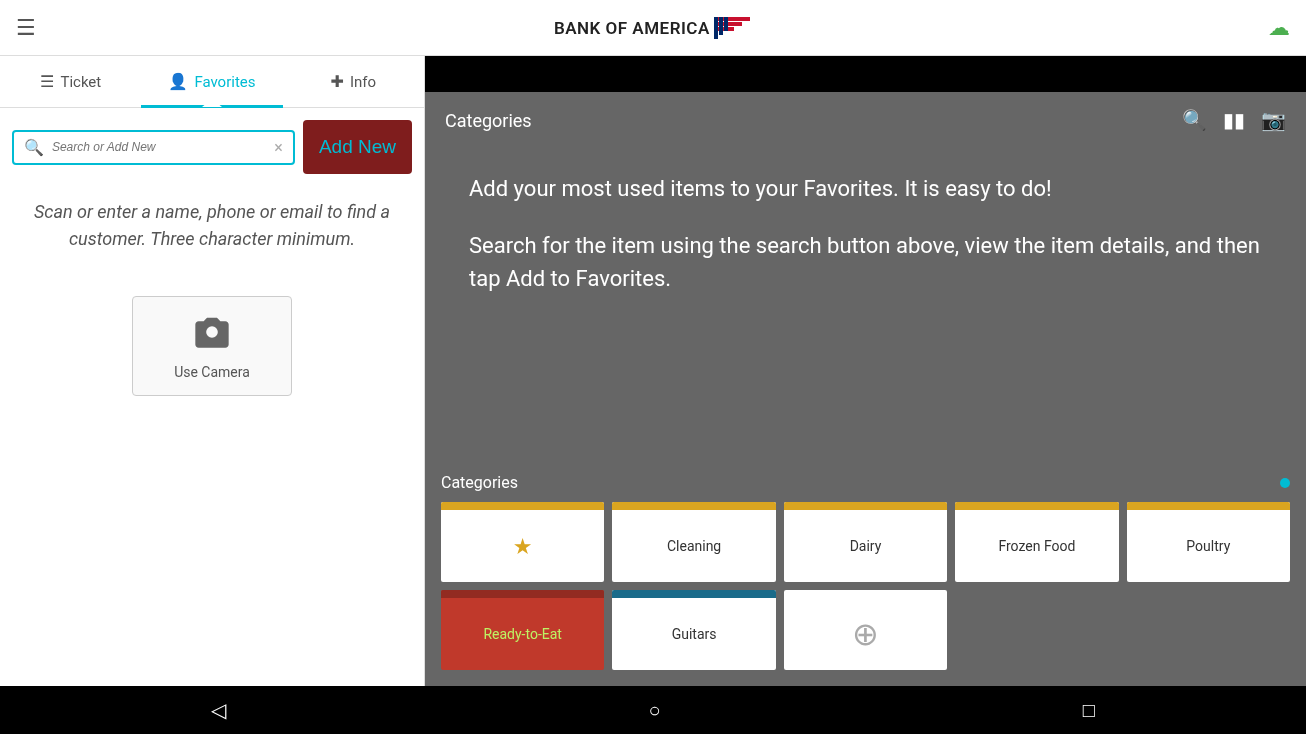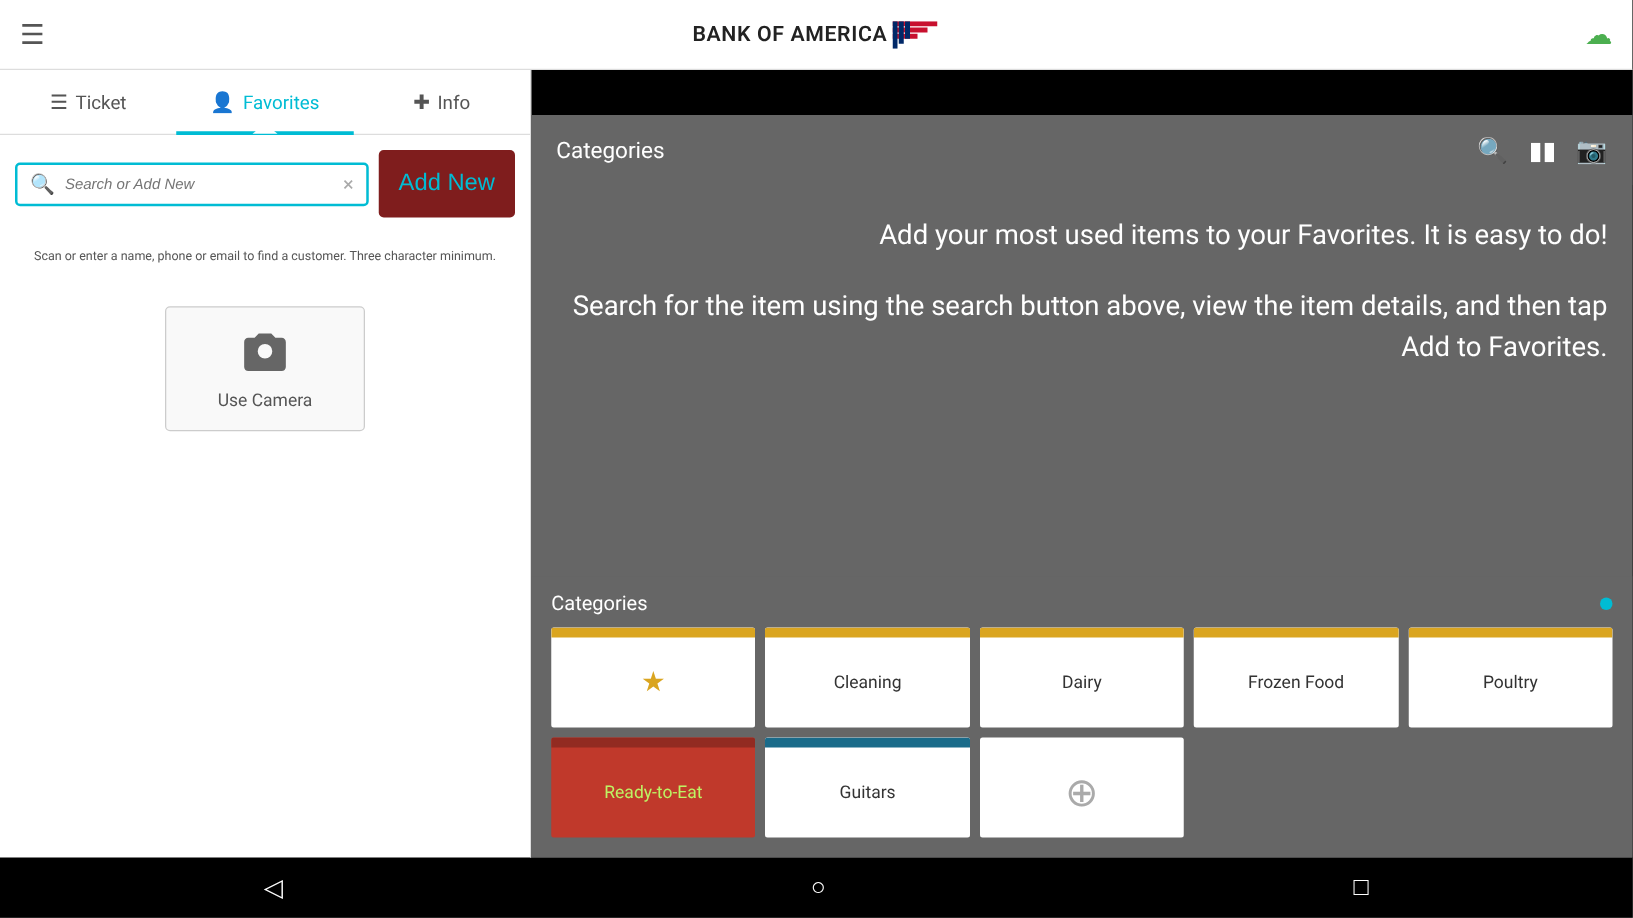--- a/index.html
+++ b/index.html
@@ -116,43 +116,45 @@
       font-size: 19px;
       border-radius: 4px;
       cursor: pointer;
       white-space: nowrap;
     }
 
     
     .instructions {
       padding: 12px 24px;
       color: #555;
-      font-size: 10px;
+      font-size: 18px;
       text-align: center;
       line-height: 1.5;
+      font-style: italic;
     }
 
     
     .camera-section {
       display: flex;
       justify-content: center;
       padding: 20px;
     }
     .camera-btn {
       display: flex;
       flex-direction: column;
       align-items: center;
       justify-content: center;
       width: 160px;
       height: 100px;
       border: 1px solid #ccc;
       border-radius: 4px;
       cursor: pointer;
       background: #f9f9f9;
       gap: 8px;
+      margin-top: 12px;
     }
     .camera-label { font-size: 14px; color: #555; }
 
     
     .right-panel {
       flex: 1;
       background: #666;
       display: flex;
       flex-direction: column;
       padding: 0;
@@ -166,26 +168,25 @@
       justify-content: space-between;
       padding: 16px 20px;
       background: #666;
     }
     .categories-title { font-size: 18px; color: #fff; }
     .right-header-icons { display: flex; gap: 16px; align-items: center; }
     .header-icon { color: #fff; font-size: 20px; cursor: pointer; }
 
     
     .favorites-message {
-      padding: 24px 20px;
+      padding: 24px 44px;
       color: #fff;
       font-size: 22px;
       line-height: 1.5;
       flex: 1;
-      text-align: right;
     }
     .favorites-message p { margin-bottom: 24px; }
 
     
     .bottom-categories {
       background: #666;
       padding: 12px 16px 16px;
     }
     .bottom-categories-header {
       display: flex;

